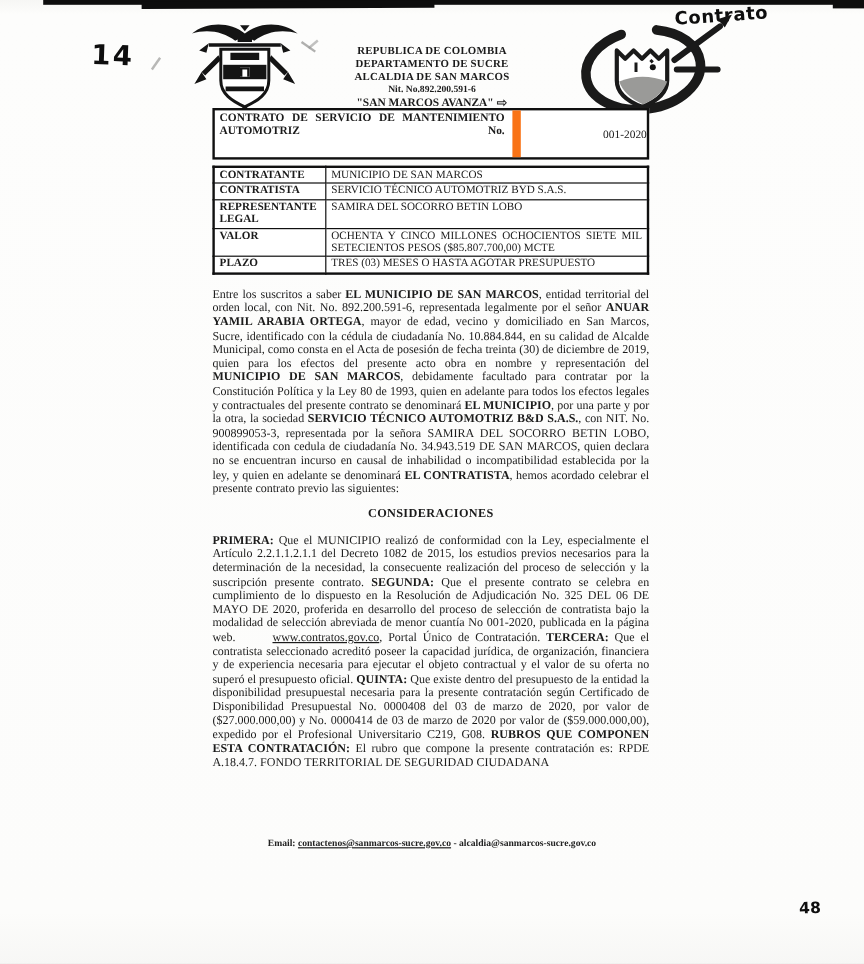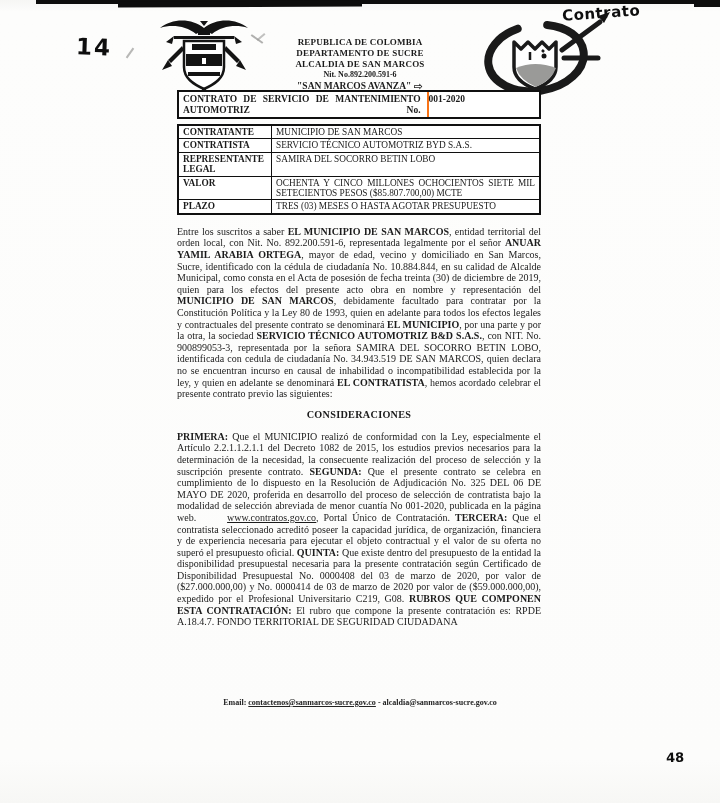--- a/index.html
+++ b/index.html
@@ -25,22 +25,22 @@
   .logo-left{position:absolute;left:152px;top:16px;}
   .logo-right{position:absolute;left:478px;top:12px;}
   .header-text{position:absolute;left:248px;top:37px;width:224px;text-align:center;font-weight:700;}
   .header-text .h-line{font-size:9px;line-height:11px;letter-spacing:.2px;text-align:center;}
   .header-text .h-nit{font-size:8px;line-height:10px;font-weight:600;}
   .header-text .h-slogan{font-size:9.5px;line-height:12px;}
   .arrow-glyph{font-family:"DejaVu Sans",sans-serif;font-size:11px;vertical-align:-1px;}
   
   .doc{position:absolute;left:177px;top:90px;width:364px;}
   .title-table{display:flex;border:2px solid #101010;background:#fff;}
-  .title-table .tt-left{width:66%;border-right:2px solid #f97316;padding:2px 6px 1px 4px;font-weight:700;font-size:9.5px;line-height:11px;text-align:justify;text-align-last:justify;}
-  .title-table .tt-right{flex:1;text-align:left;font-weight:700;font-size:9.5px;padding-top:2px;}
+  .title-table .tt-left{width:66%;border-right:7px solid #f97316;padding:2px 6px 15px 4px;font-weight:700;font-size:9.5px;line-height:11px;text-align:justify;text-align-last:justify;}
+  .title-table .tt-right{flex:1;text-align:right;font-weight:400;font-size:9.5px;padding-top:16px;}
   table.info{width:100%;border-collapse:collapse;margin-top:5px;border:2px solid #101010;background:#fff;}
   table.info td{border:1.6px solid #101010;font-size:9.3px;line-height:10.4px;padding:1px 4px;vertical-align:top;}
   table.info td.label{width:84px;font-weight:700;margin-left:39px;}
   table.info td.value{text-align:justify;}
   .para{margin-top:11px;font-size:10px;line-height:11.6px;text-align:justify;}
   .para .b{font-weight:700;}
   .para .u{text-decoration:underline;margin-left:26px;}
   .considerations{margin:9px 0 0 0;text-align:center;font-weight:700;font-size:10.2px;letter-spacing:.3px;}
   
   .footer{position:absolute;left:0;right:0;top:698px;text-align:center;font-size:8px;font-weight:700;line-height:10px;color:#222;}

